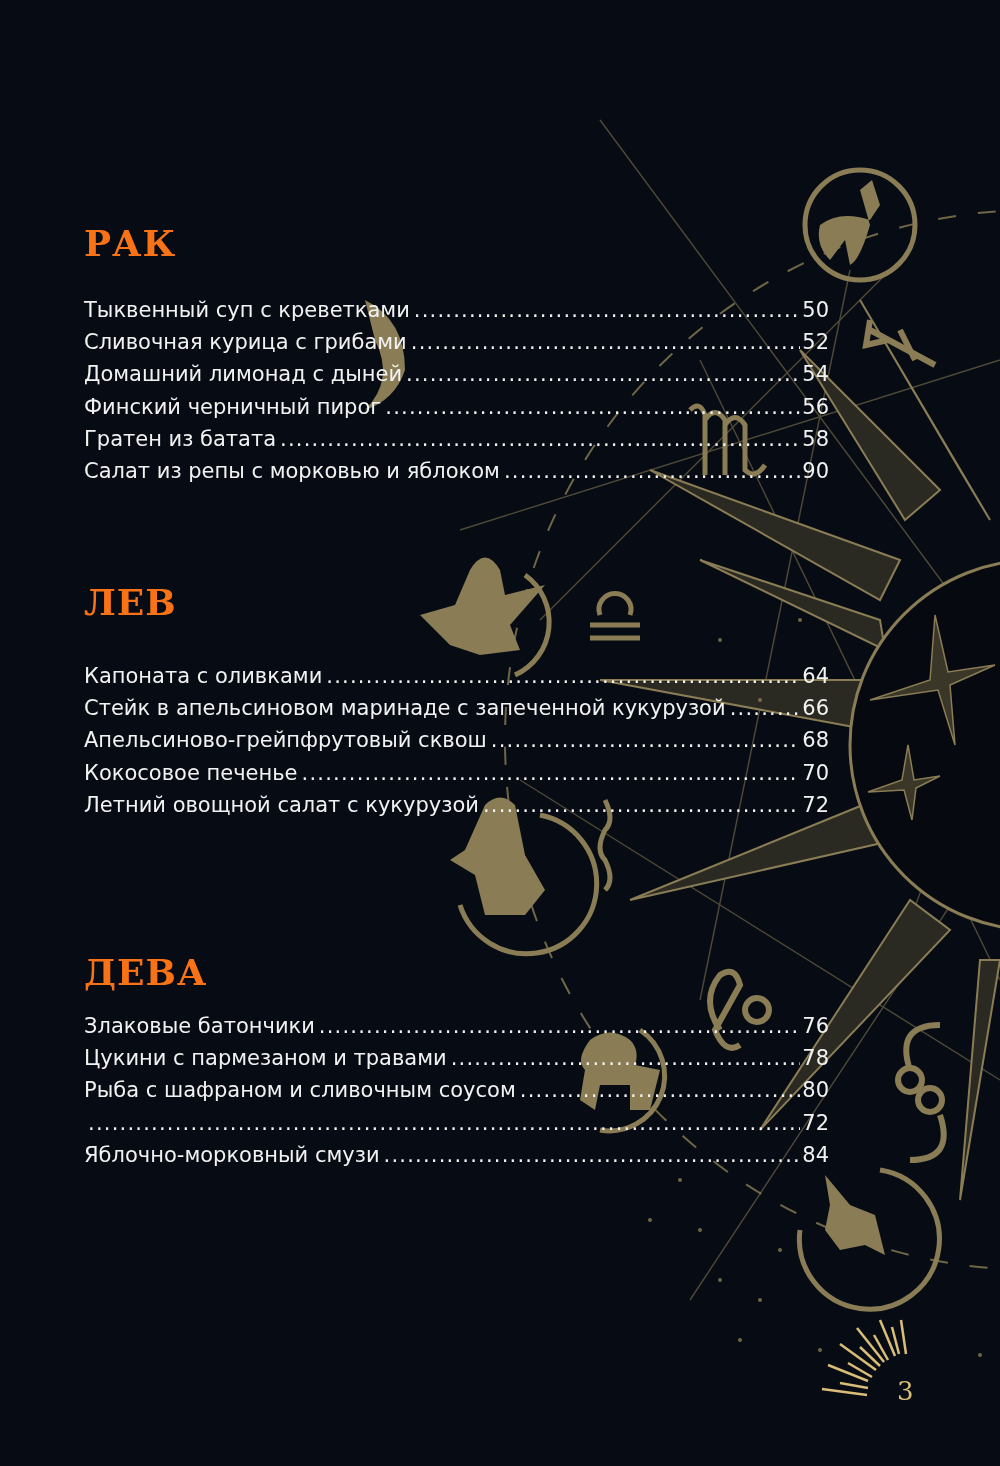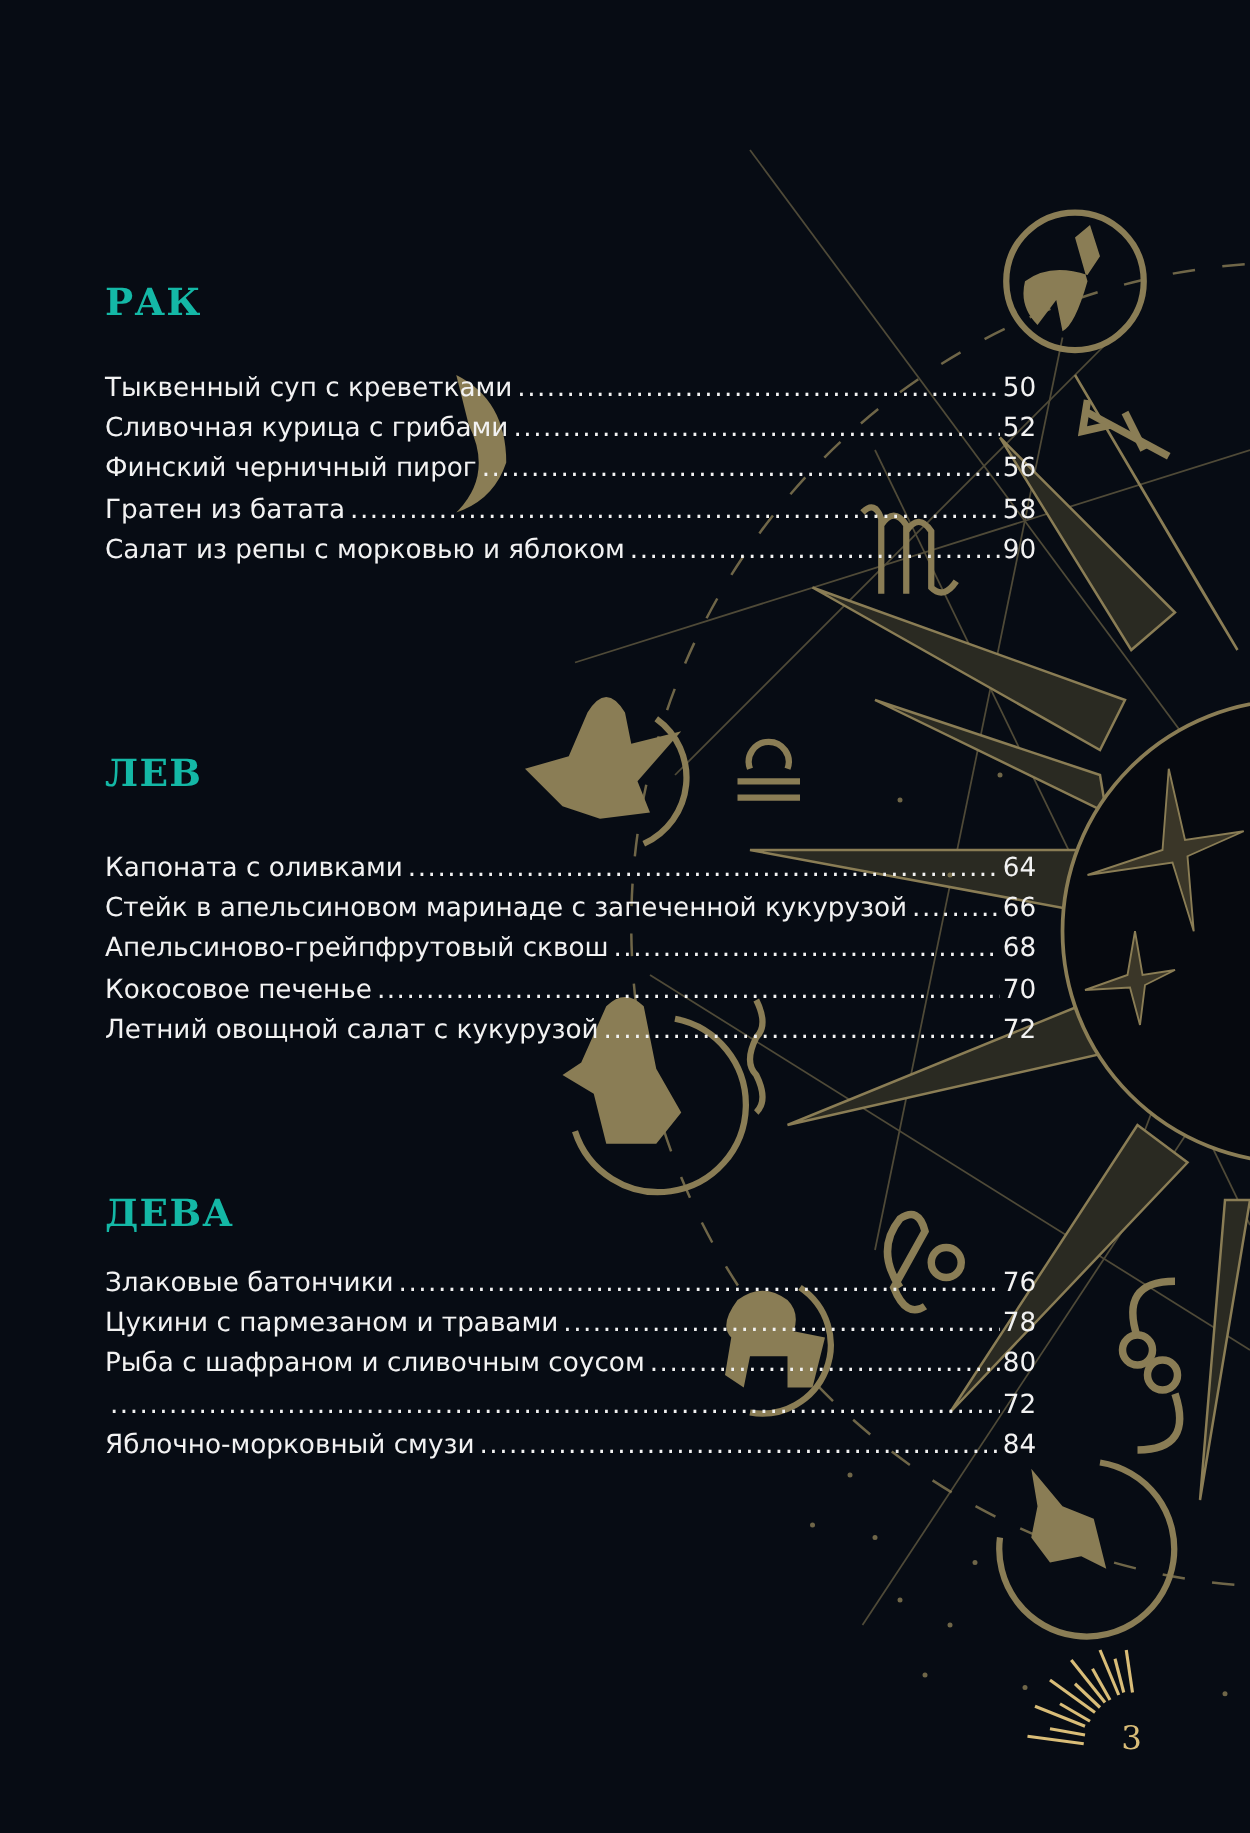--- a/index.html
+++ b/index.html
@@ -7,22 +7,22 @@
     width: 1000px; height: 1466px; overflow: hidden;
     background: #070c14;
     position: relative;
     font-family: "DejaVu Sans", sans-serif;
   }
   .page { position: absolute; inset: 0; }
   .bg-art { position: absolute; left: 0; top: 0; width: 1000px; height: 1466px; pointer-events: none; }
   .section { position: absolute; left: 84px; width: 745px; }
   .section-title {
     font-family: "DejaVu Serif", serif;
-    color: #14b8a6;
-    font-size: 30px;
+    color: #f97316;
+    font-size: 36px;
     letter-spacing: 1px;
     margin: 0;
     height: 44px;
     line-height: 44px;
   }
   .toc { list-style: none; margin: 0; padding: 0; }
   .toc-row {
     display: flex; align-items: center;
     height: 32.2px; line-height: 32.2px;
     color: #f2f2f2; font-size: 21px;
@@ -161,38 +161,43 @@
           <span class="toc-title">Тыквенный суп с креветками</span>
           <span class="toc-leader"></span>
           <span class="toc-page">50</span>
         </li>
       <li class="toc-row">
           <span class="toc-title">Сливочная курица с грибами</span>
           <span class="toc-leader"></span>
           <span class="toc-page">52</span>
         </li>
       <li class="toc-row">
+          <span class="toc-title">Домашний лимонад с дыней</span>
+          <span class="toc-leader"></span>
+          <span class="toc-page">54</span>
+        </li>
+      <li class="toc-row">
           <span class="toc-title">Финский черничный пирог</span>
           <span class="toc-leader"></span>
           <span class="toc-page">56</span>
         </li>
       <li class="toc-row">
           <span class="toc-title">Гратен из батата</span>
           <span class="toc-leader"></span>
           <span class="toc-page">58</span>
         </li>
       <li class="toc-row">
           <span class="toc-title">Салат из репы с морковью и яблоком</span>
           <span class="toc-leader"></span>
           <span class="toc-page">90</span>
         </li>
     </ul>
   </section>
 
-  <section class="section" style="top:598px;">
+  <section class="section" style="top:580px;">
     <h2 class="section-title">ЛЕВ</h2>
     <ul class="toc" style="margin-top:36px;">
       <li class="toc-row">
           <span class="toc-title">Капоната с оливками</span>
           <span class="toc-leader"></span>
           <span class="toc-page">64</span>
         </li>
       <li class="toc-row">
           <span class="toc-title">Стейк в апельсиновом маринаде с запеченной кукурузой</span>
           <span class="toc-leader"></span>

